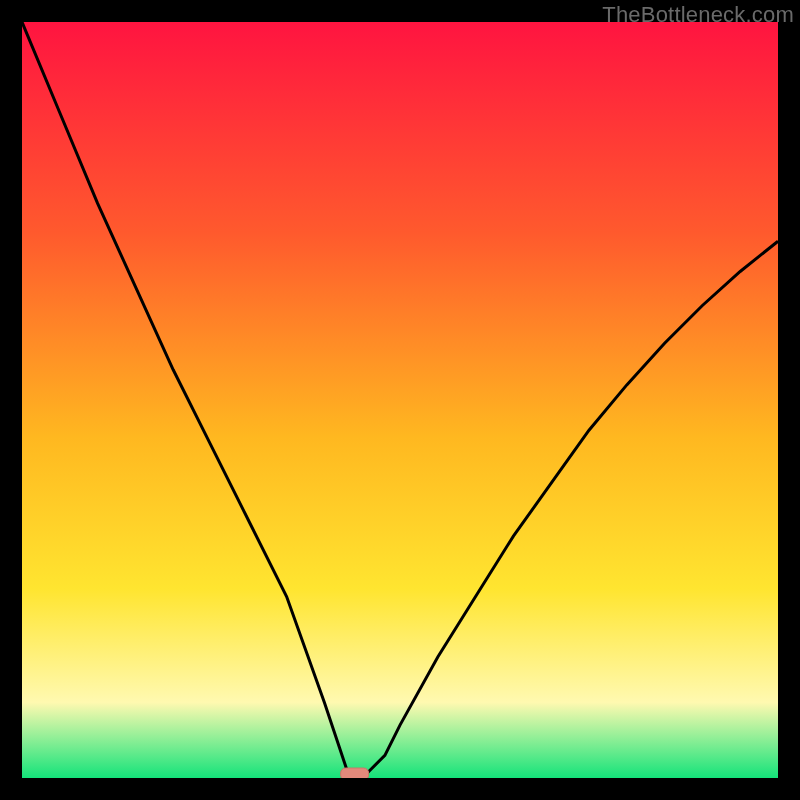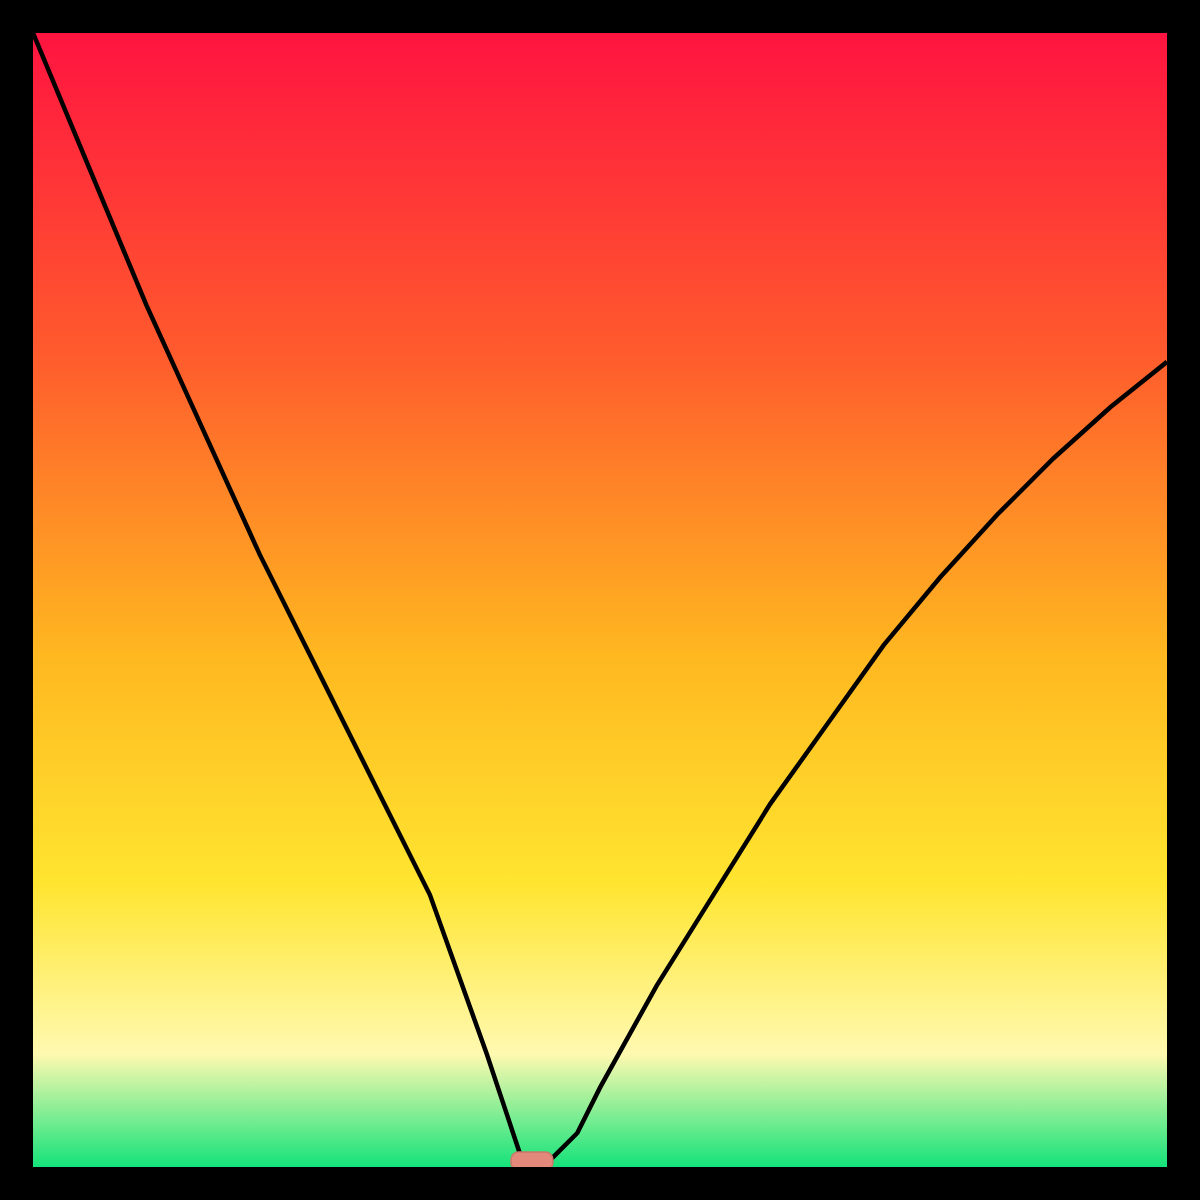--- a/index.html
+++ b/index.html
@@ -35,20 +35,21 @@
     letter-spacing: 0.2px;
     z-index: 5;
     white-space: nowrap;
   }
   svg { display: block; }
 </style>
 </head>
 <body>
 
 <div class="frame">
+  <div class="watermark">TheBottleneck.com</div>
 
   <div class="plot">
     <svg id="chart-svg" width="756" height="756" viewBox="0 0 756 756">
       <defs>
         <linearGradient id="bg-grad" x1="0" y1="0" x2="0" y2="1">
           <stop id="g0" offset="0%" stop-color="#ff1440"></stop>
           <stop id="g1" offset="28%" stop-color="#ff5a2d"></stop>
           <stop id="g2" offset="55%" stop-color="#ffb820"></stop>
           <stop id="g3" offset="75%" stop-color="#ffe530"></stop>
           <stop id="g4" offset="90%" stop-color="#fff9b0"></stop>

